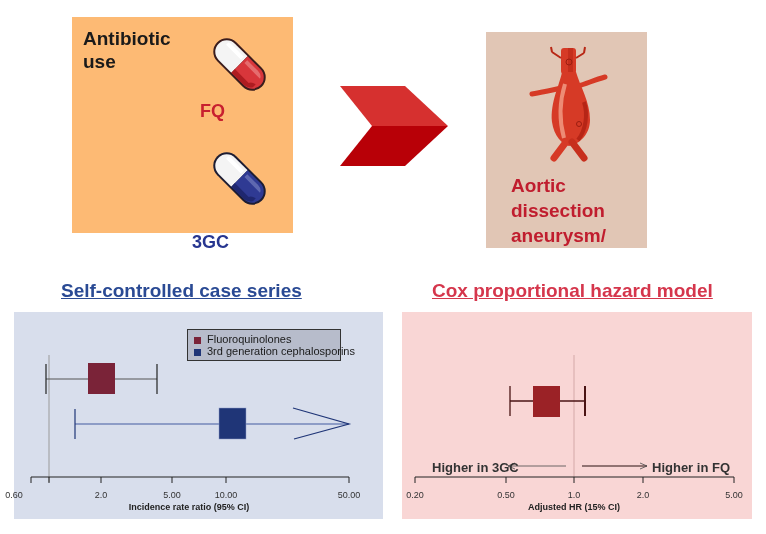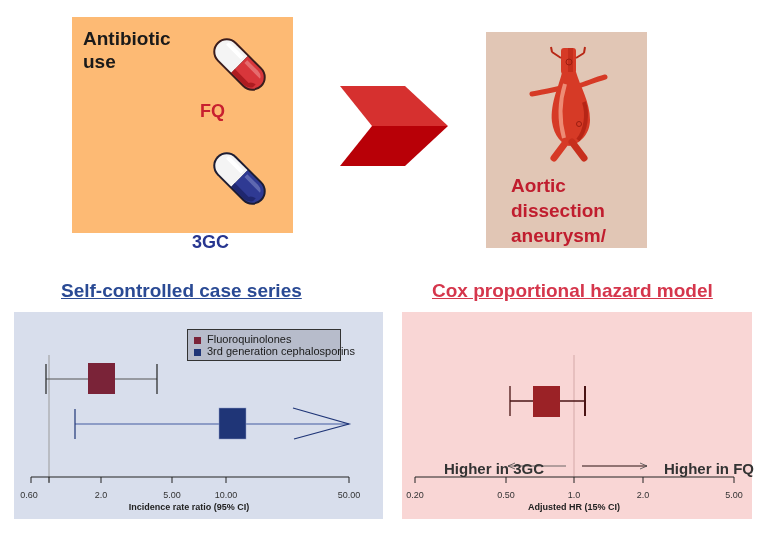--- a/index.html
+++ b/index.html
@@ -15,21 +15,21 @@
   .section-title { font-size:19px; font-weight:bold; white-space:nowrap;text-decoration:underline; }
   .sccs-title { left:61px; top:280px; color:#2a4a94; }
   .cox-title { left:432px; top:280px; color:#d5364c;text-align:right; }
   .chart-sccs { left:14px; top:312px; width:369px; height:207px; background:#d8deec; }
   .chart-cox { left:402px; top:312px; width:350px; height:207px; background:#f9d6d5; }
   .tick-label { left:0; font-size:9px; color:#333; transform:translateX(-50%); white-space:nowrap; }
   .axis-title { font-size:9px; font-weight:bold; color:#222; white-space:nowrap; transform:translateX(-50%); }
   .legend { left:173px; top:17px; width:152px; height:30px; background:#b7bccb; border:1px solid #333; }
   .legend-row { position:absolute; left:6px; font-size:11px; color:#1a1a1a; white-space:nowrap; }
   .legend-swatch { display:inline-block; width:7px; height:7px; margin-right:6px; vertical-align:-1px; }
-  .dir-label { font-size:15px; font-weight:bold; color:#333; white-space:nowrap;margin-left:12px; }
+  .dir-label { font-size:13px; font-weight:bold; color:#333; white-space:nowrap; }
 </style>
 </head>
 <body>
 
 <div class="abs panel-exposure">
   <div class="abs exposure-title">
     <div>Antibiotic</div>
     <div>use</div>
   </div>
 
@@ -118,21 +118,21 @@
 
   <div class="abs legend">
     <div class="legend-row" style="top:3px">
       <span class="legend-swatch" style="background:#7a2338"></span><span>Fluoroquinolones</span>
     </div>
     <div class="legend-row" style="top:15px">
       <span class="legend-swatch" style="background:#1f3577"></span><span>3rd generation cephalosporins</span>
     </div>
   </div>
 
-  <div class="abs tick-label" style="left:15px;top:178px">0.60</div>
+  <div class="abs tick-label" style="left:0;top:178px">0.60</div>
   <div class="abs tick-label" style="left:87px;top:178px">2.0</div>
   <div class="abs tick-label" style="left:158px;top:178px">5.00</div>
   <div class="abs tick-label" style="left:212px;top:178px">10.00</div>
   <div class="abs tick-label" style="left:335px;top:178px">50.00</div>
   <div class="abs axis-title" style="left:175px;top:190px">Incidence rate ratio (95% CI)</div>
 </div>
 
 <div class="abs chart-cox">
   <svg class="abs" style="left:0;top:0" width="350" height="207" viewBox="0 0 350 207">
 

